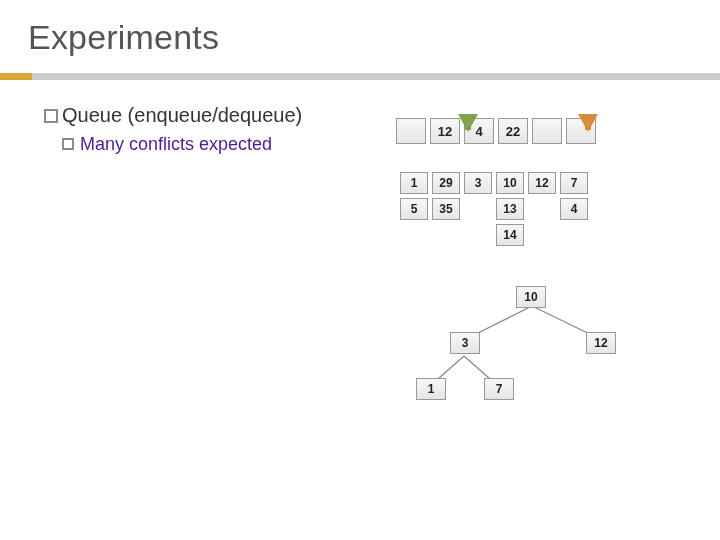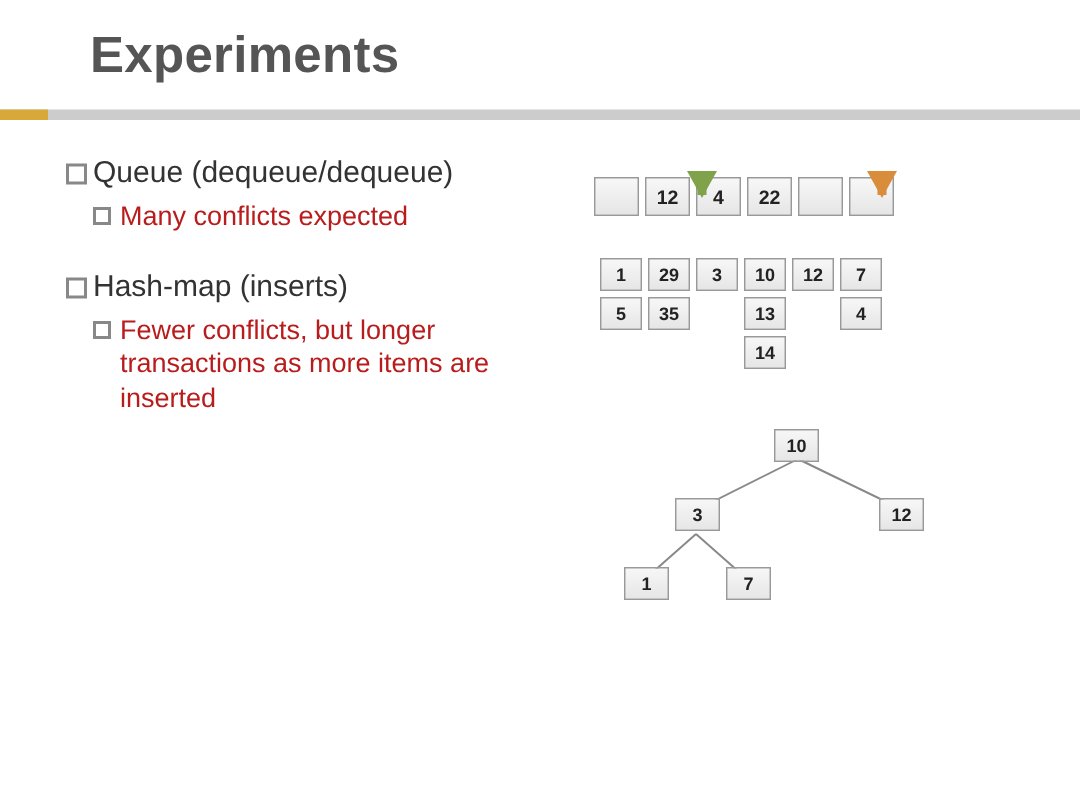--- a/index.html
+++ b/index.html
@@ -6,25 +6,24 @@
   body {
     width: 720px; height: 540px;
     background: #fff;
     font-family: Arial, Helvetica, sans-serif;
     color: #444;
     position: relative;
     overflow: hidden;
   }
   .title {
     font-size: 34px;
-    font-weight: 700;
+    font-weight: 400;
     color: #555;
     padding: 18px 0 6px 28px;
     letter-spacing: 0.2px;
-    margin-left: 32px;
   }
   .rule {
     position: relative;
     height: 7px;
     background: #ccc;
     margin: 10px 0 18px 0;
   }
   .rule .accent {
     position: absolute;
     left: 0; top: 0; bottom: 0;
@@ -51,21 +50,21 @@
     left: 0; top: 5px;
     width: 10px; height: 10px;
     border: 2px solid #888;
     background: #fff;
   }
   .b2 {
     position: relative;
     padding-left: 18px;
     margin-left: 18px;
     font-size: 18px;
-    color: #b91c1c;
+    color: #4c1d95;
     margin-top: 6px;
     line-height: 1.25;
   }
   .b2::before {
     content: "";
     position: absolute;
     left: 0; top: 5px;
     width: 8px; height: 8px;
     border: 2px solid #888;
     background: #fff;
@@ -137,28 +136,24 @@
 
 <div class="title">Experiments</div>
 <div class="rule">
     <div class="accent"></div>
   </div>
 
 <div class="content">
   <div class="left">
 
     <div class="section">
-      <div class="b1">Queue (dequeue/dequeue)</div>
+      <div class="b1">Queue (enqueue/dequeue)</div>
       <div class="b2">Many conflicts expected</div>
     </div>
 
-    <div class="section" style="margin-top:22px;">
-      <div class="b1">Hash-map (inserts)</div>
-      <div class="b2">Fewer conflicts, but longer transactions as more items are inserted</div>
-    </div>
 
     <div class="section" style="margin-top:34px;">
     </div>
 
   </div>
 
   <div class="right">
 
     <div class="queue-wrap">
       <div class="arrow arrow-green">

